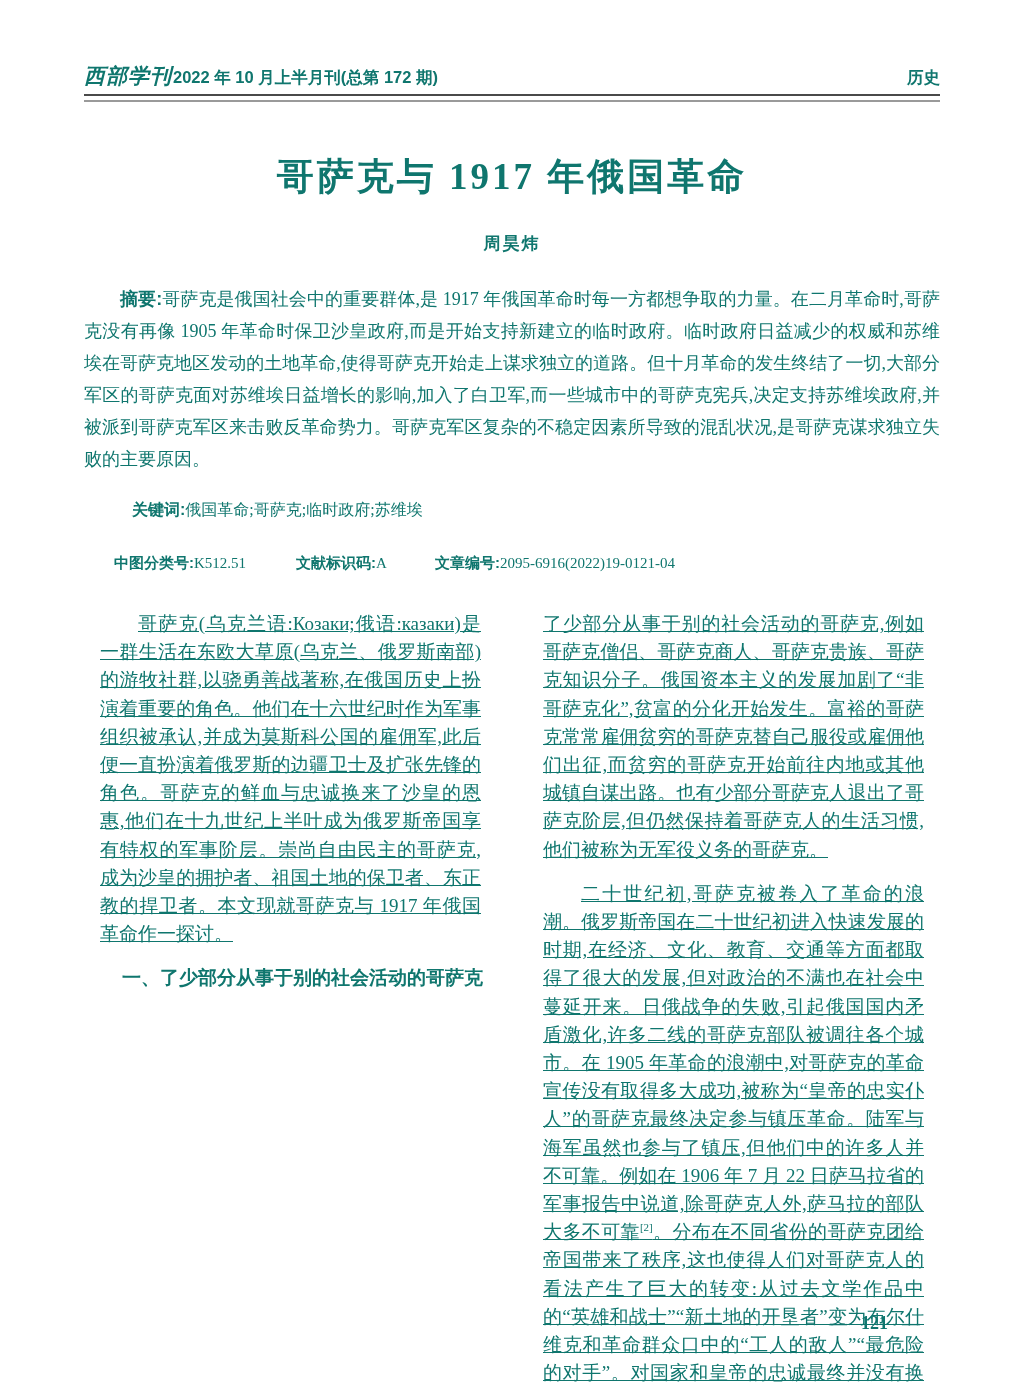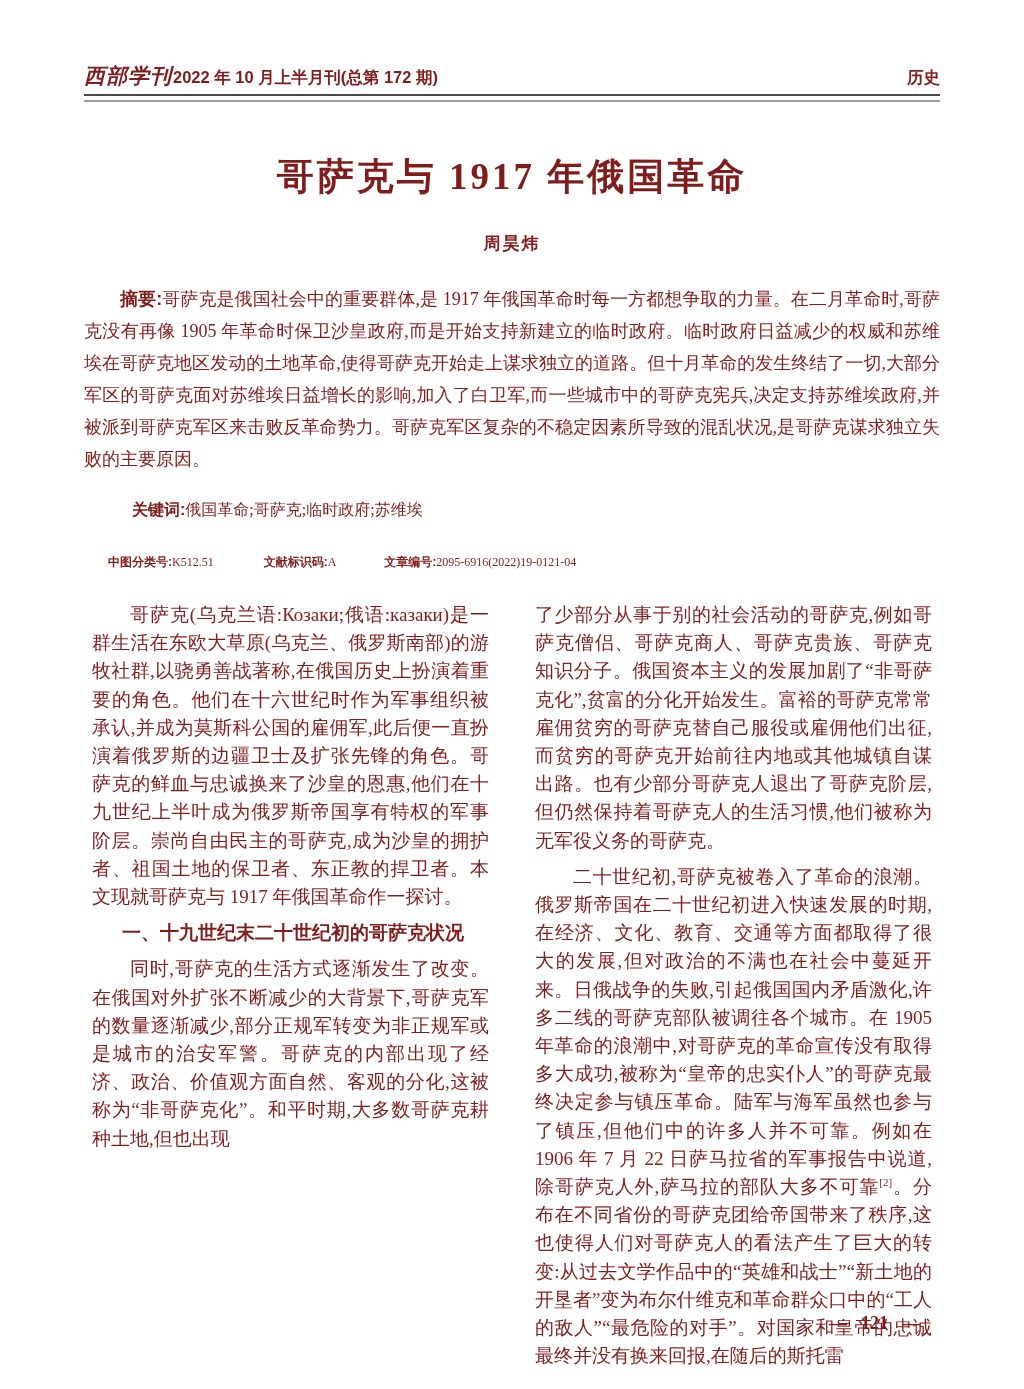--- a/index.html
+++ b/index.html
@@ -5,21 +5,21 @@
   html, body {
     margin: 0;
     padding: 0;
     background: #ffffff;
   }
   .page {
     position: relative;
     width: 1024px;
     height: 1389px;
     background: #ffffff;
-    color: #7f1d1d;
+    color: #0f766e;
     font-family: "Liberation Serif", "DejaVu Serif", serif;
     box-sizing: border-box;
     padding: 64px 84px 0 84px;
     overflow: hidden;
   }
   
   .page-header {
     display: flex;
     justify-content: space-between;
     align-items: baseline;
@@ -71,39 +71,39 @@
     font-weight: bold;
   }
   .keywords {
     margin: 16px;
     font-size: 16px;
     line-height: 37px;
     text-indent: 2em;
   }
   .meta {
     margin: 0;
-    font-size: 12px;
+    font-size: 15px;
     line-height: 37px;
     text-indent: 2em;
   }
   .meta-item.m2 { margin-left: 50px; }
   .meta-item.m3 { margin-left: 48px; }
   
   .columns {
     display: flex;
     margin-top: 12px;
   }
   .col {
     width: 413px;
     font-size: 19px;
     line-height: 28.2px;
     text-align: justify;
   }
   .col + .col { margin-left: 30px; }
-  .col p { margin: 8px; }
+  .col p { margin: 16px; text-decoration: underline; }
   .col p.indent { text-indent: 2em; }
   .col p.no-indent { text-indent: 0; }
   .col h3.col-heading {
     margin: 0;
     font-size: 19px;
     line-height: 28.2px;
     font-weight: bold;
     font-family: "Liberation Sans", "DejaVu Sans", sans-serif;
     text-indent: 2em;
   }
@@ -146,22 +146,21 @@
     <b class="lbl">关键词:</b><span>俄国革命;哥萨克;临时政府;苏维埃</span>
   </p>
 
   <p class="meta">
     <span class="meta-item m1"><b class="lbl">中图分类号:</b><span class="val">K512.51</span></span><span class="meta-item m2"><b class="lbl">文献标识码:</b><span class="val">A</span></span><span class="meta-item m3"><b class="lbl">文章编号:</b><span class="val">2095-6916(2022)19-0121-04</span></span>
   </p>
 
   <div class="columns">
     <div class="col" id="col-left">
         <p class="indent"><span>哥萨克(乌克兰语:Козаки;俄语:казаки)是一群生活在东欧大草原(乌克兰、俄罗斯南部)的游牧社群,以骁勇善战著称,在俄国历史上扮演着重要的角色。他们在十六世纪时作为军事组织被承认,并成为莫斯科公国的雇佣军,此后便一直扮演着俄罗斯的边疆卫士及扩张先锋的角色。哥萨克的鲜血与忠诚换来了沙皇的恩惠,他们在十九世纪上半叶成为俄罗斯帝国享有特权的军事阶层。崇尚自由民主的哥萨克,成为沙皇的拥护者、祖国土地的保卫者、东正教的捍卫者。本文现就哥萨克与 1917 年俄国革命作一探讨。</span></p>
-        <h3 class="col-heading"><span>一、十九世纪末二十世纪初的哥萨克状况</span></h3>
-        <p class="indent"><span>同时,哥萨克的生活方式逐渐发生了改变。在俄国对外扩张不断减少的大背景下,哥萨克军的数量逐渐减少,部分正规军转变为非正规军或是城市的治安军警。哥萨克的内部出现了经济、政治、价值观方面自然、客观的分化,这被称为“非哥萨克化”。和平时期,大多数哥萨克耕种土地,但也出现</span></p>
+        <h3 class="col-heading"><span>一、了少部分从事于别的社会活动的哥萨克</span></h3>
       </div>
     <div class="col" id="col-right">
         <p class="no-indent"><span>了少部分从事于别的社会活动的哥萨克,例如哥萨克僧侣、哥萨克商人、哥萨克贵族、哥萨克知识分子。俄国资本主义的发展加剧了“非哥萨克化”,贫富的分化开始发生。富裕的哥萨克常常雇佣贫穷的哥萨克替自己服役或雇佣他们出征,而贫穷的哥萨克开始前往内地或其他城镇自谋出路。也有少部分哥萨克人退出了哥萨克阶层,但仍然保持着哥萨克人的生活习惯,他们被称为无军役义务的哥萨克。</span></p>
         <p class="indent"><span>二十世纪初,哥萨克被卷入了革命的浪潮。俄罗斯帝国在二十世纪初进入快速发展的时期,在经济、文化、教育、交通等方面都取得了很大的发展,但对政治的不满也在社会中蔓延开来。日俄战争的失败,引起俄国国内矛盾激化,许多二线的哥萨克部队被调往各个城市。在 1905 年革命的浪潮中,对哥萨克的革命宣传没有取得多大成功,被称为“皇帝的忠实仆人”的哥萨克最终决定参与镇压革命。陆军与海军虽然也参与了镇压,但他们中的许多人并不可靠。例如在 1906 年 7 月 22 日萨马拉省的军事报告中说道,除哥萨克人外,萨马拉的部队大多不可靠</span><sup>[2]</sup><span>。分布在不同省份的哥萨克团给帝国带来了秩序,这也使得人们对哥萨克人的看法产生了巨大的转变:从过去文学作品中的“英雄和战士”“新土地的开垦者”变为布尔什维克和革命群众口中的“工人的敌人”“最危险的对手”。对国家和皇帝的忠诚最终并没有换来回报,在随后的斯托雷</span></p>
       </div>
   </div>
 
   <div class="footer">
     <span>—</span><span class="pagenum">121</span><span>—</span>
   </div>

